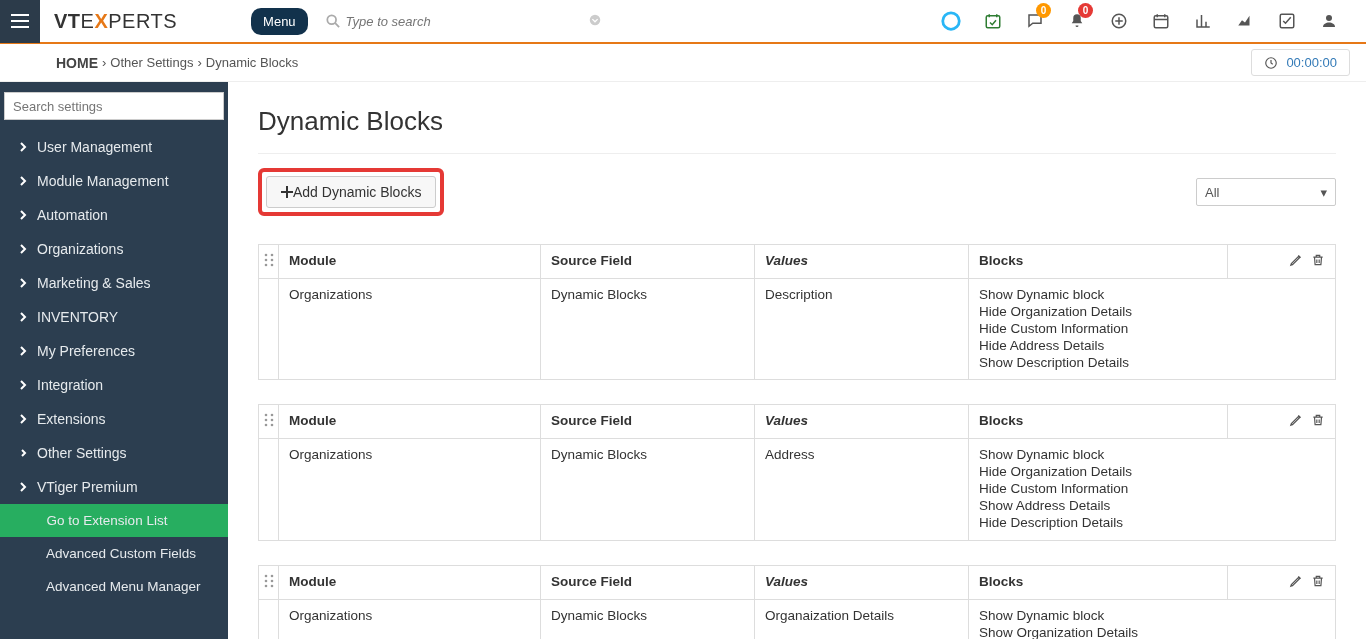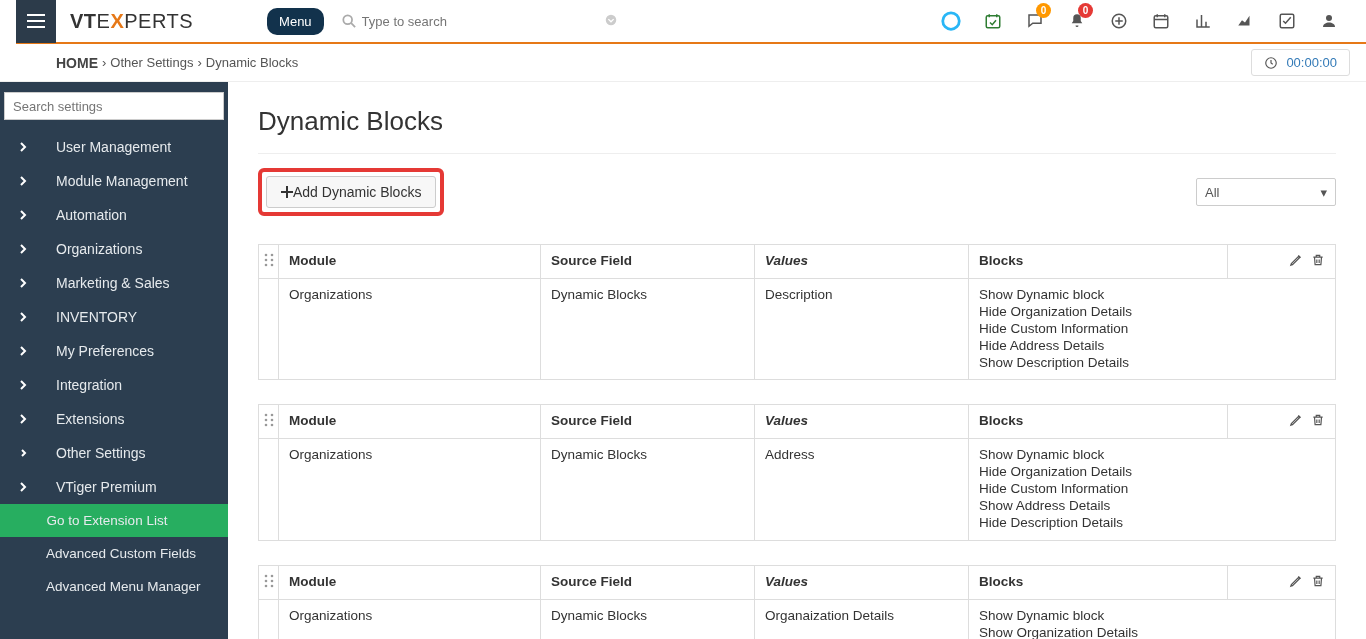--- a/index.html
+++ b/index.html
@@ -1,44 +1,44 @@
 <!DOCTYPE html>
 <html><head>
 <meta charset="utf-8">
 <style>
   * { box-sizing: border-box; margin: 0; padding: 0; }
   body { font-family: "Helvetica Neue", Helvetica, Arial, sans-serif; font-size: 13px; color: #333; background: #fff; width: 1366px; }
   
-  .topbar { display: flex; align-items: center; height: 44px; border-bottom: 2px solid #e67817; background: #fff; margin-left: 16px; }
+  .topbar { display: flex; align-items: center; height: 44px; border-bottom: 2px solid #e67817; background: #fff; }
   .hamburger { width: 40px; height: 44px; background: #2c3b4a; display: flex; align-items: center; justify-content: center; cursor: pointer; }
   .logo { display: flex; align-items: center; padding: 0 14px; font-size: 20px; font-weight: 500; color: #333; letter-spacing: .5px; }
   .logo .thick { font-weight: 700; }
   .logo .orange { color: #e67817; font-weight: 700; }
   .menu-btn { background: #12324c; color: #fff; padding: 6px 12px; font-size: 13px; margin-left: 60px; border-radius: 10px; cursor: pointer; }
   .search-wrap { position: relative; margin-left: 10px; }
   .search-wrap svg.mag { position: absolute; left: 8px; top: 7px; }
-  .search-wrap input { width: 290px; height: 28px; padding: 4px 28px 4px 28px; border: none; font-size: 13px; color: #888; background: transparent; }
+  .search-wrap input { width: 290px; height: 28px; padding: 4px 28px 4px 28px; border: none; font-size: 13px; color: #888; background: transparent; font-style: italic; }
   .search-wrap .caret { position: absolute; right: 6px; top: 6px; color: #bbb; }
   .top-right { margin-left: auto; display: flex; align-items: center; gap: 0; padding-right: 16px; }
   .tr-icon { position: relative; width: 42px; height: 44px; display: flex; align-items: center; justify-content: center; cursor: pointer; }
   .badge { position: absolute; top: 4px; right: 5px; background: #ff9800; color: #fff; font-size: 10px; font-weight: 700; border-radius: 50%; min-width: 15px; height: 15px; display: flex; align-items: center; justify-content: center; }
   .badge.red { background: #e53935; }
   
   .crumb-bar { display: flex; align-items: center; height: 38px; padding: 0 16px 0 56px; border-bottom: 1px solid #eee; justify-content: space-between; }
   .crumb-bar .home { font-weight: 600; color: #444; font-size: 14px; }
   .crumb-bar .sep { margin: 0 4px; color: #555; }
   .crumb-bar .item { color: #555; font-size: 13px; }
   .timer { margin-left: auto; border: 1px solid #ddd; border-radius: 3px; padding: 5px 12px; display: flex; align-items: center; gap: 8px; color: #337ab7; font-weight: 500; cursor: pointer; }
   
   .layout { display: flex; }
   .sidebar { width: 228px; background: #2c3e50; color: #e6eaed; min-height: 560px; }
   .side-search { padding: 10px 4px; }
   .side-search input { width: 100%; height: 28px; padding: 4px 8px; border: 1px solid #ccc; font-size: 13px; }
   .side-list { list-style: none; }
-  .side-list > li { padding: 9px 14px 9px 18px; font-size: 14px; display: flex; align-items: center; gap: 28px; cursor: pointer; }
+  .side-list > li { padding: 9px 14px 9px 18px; font-size: 14px; display: flex; align-items: center; gap: 9px; cursor: pointer; }
   .side-list .chev { width: 10px; display: inline-block; }
   .side-list .down .chev svg { transform: rotate(90deg); }
   .side-sub { list-style: none; }
   .side-sub li { padding: 9px 14px 9px 46px; font-size: 13.5px; cursor: pointer; }
   .side-sub li.green { background: #27ae60; text-align: center; padding-left: 0; }
   
   .main { flex: 1; padding: 24px 30px 0 30px; }
   .page-title { font-size: 26px; font-weight: 400; color: #333; margin-bottom: 16px; }
   .page-divider { border-top: 1px solid #eee; margin-bottom: 14px; }
   .toolbar-row { display: flex; align-items: center; margin-bottom: 28px; }

